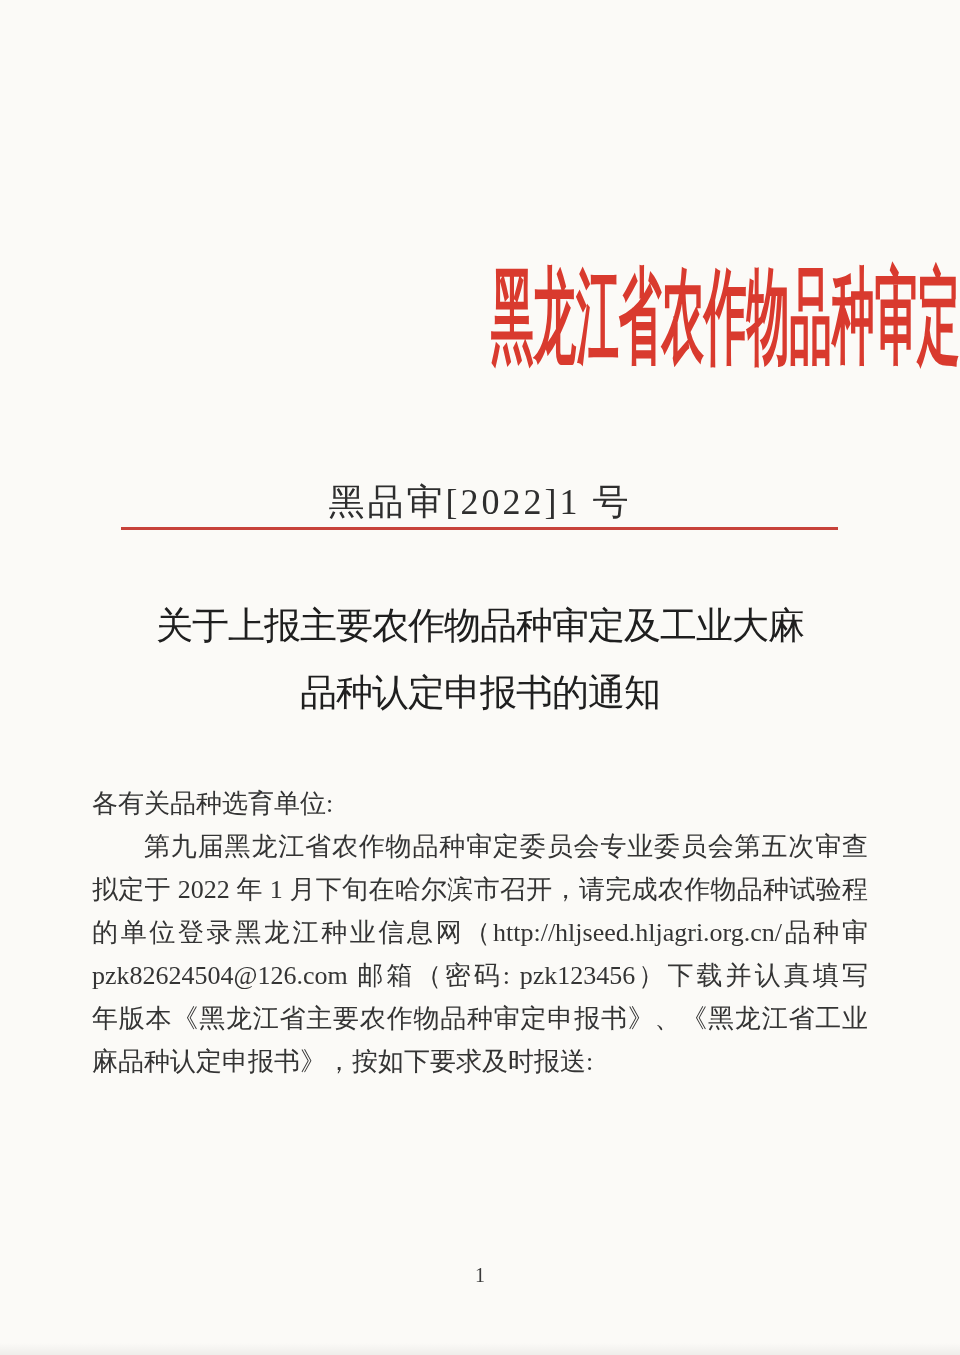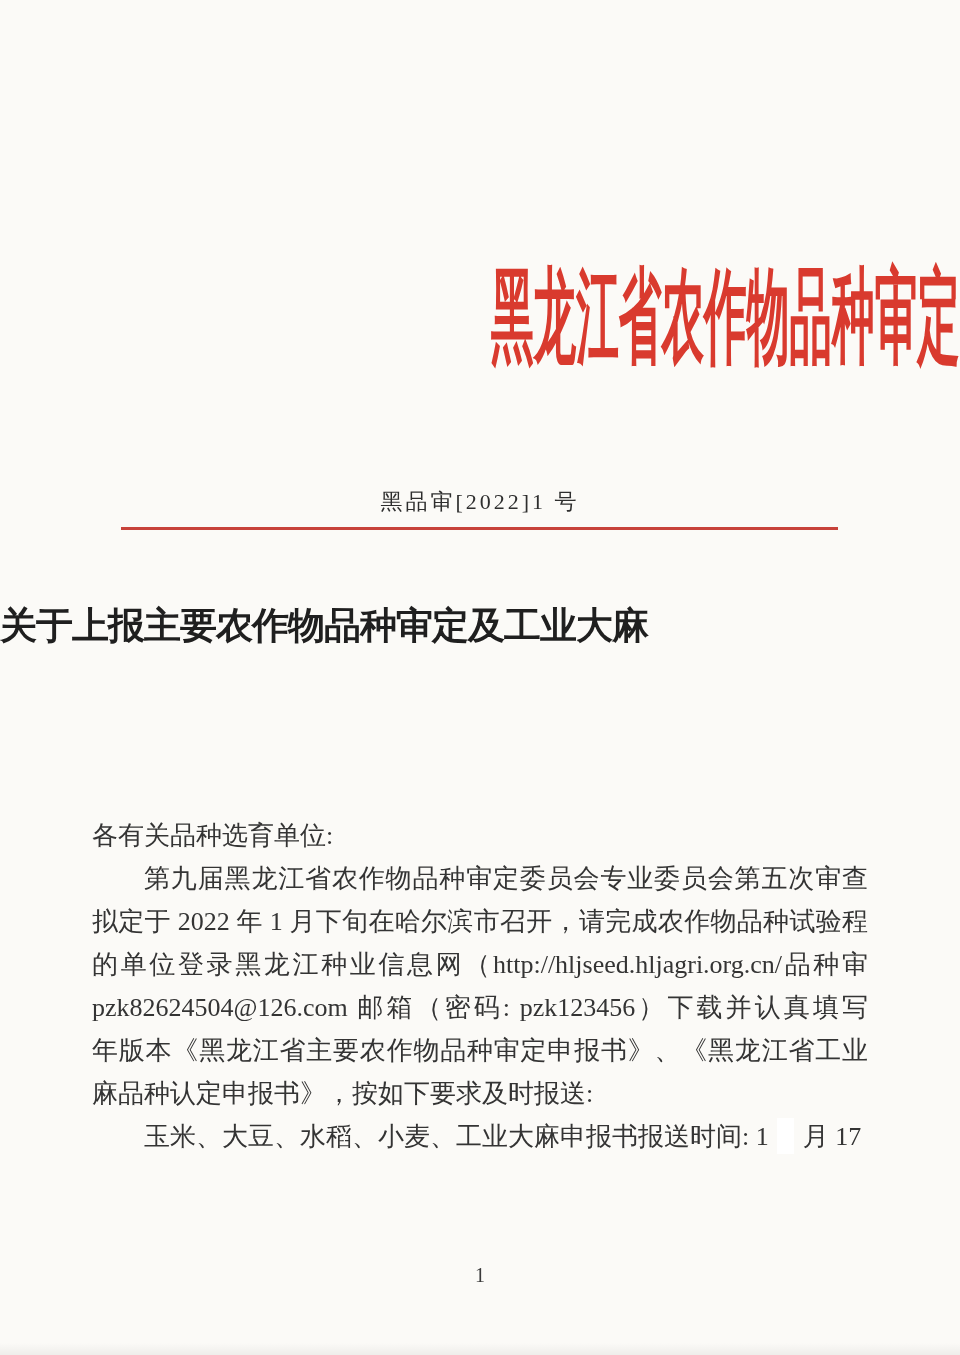--- a/index.html
+++ b/index.html
@@ -33,39 +33,40 @@
     transform:scale(0.41,1);
     transform-origin:50% 50%;
     font-size:104px;line-height:110px;
     font-weight:900;
     color:var(--red);
     letter-spacing:0;
   }
   .doc-number{
     position:absolute;top:484px;left:0;width:100%;
     text-align:center;
-    font-size:22px;line-height:36px;
+    font-size:36px;line-height:36px;
     letter-spacing:3px;
     color:#2e2e2e;
   }
   .red-rule{
     position:absolute;top:527px;left:121px;
     width:717px;height:3px;
     background:var(--rule-red);
   }
   .doc-title{
     position:absolute;top:592px;left:0;width:100%;
-    font-weight:bold;
+    text-align:center;
+    font-weight:normal;
     font-size:37px;line-height:67px;
     color:var(--title-ink);
     letter-spacing:-1px;
   }
   .body-block{
     position:absolute;top:782px;left:92px;width:776px;
-    font-size:26px;color:var(--ink);margin-top:32px;
+    font-size:26px;color:var(--ink);
   }
   .line{
     height:43px;line-height:43px;
     white-space:nowrap;
   }
   .line.fill{
     text-align:justify;
     text-align-last:justify;
     white-space:normal;
     overflow:hidden;
@@ -99,28 +100,28 @@
   <div class="agency-header">
     <span class="stretch">黑龙江省农作物品种审定委员会文件</span>
   </div>
 
   <div class="doc-number">黑品审[2022]1 号</div>
 
   <div class="red-rule"></div>
 
   <div class="doc-title">
     <div>关于上报主要农作物品种审定及工业大麻</div>
+    <div>品种认定申报书的通知</div>
   </div>
 
   <div class="body-block">
     <div class="line">各有关品种选育单位:</div>
     <div class="line indent fill">第九届黑龙江省农作物品种审定委员会专业委员会第五次审查会</div>
     <div class="line fill">拟定于 2022 年 1 月下旬在哈尔滨市召开，请完成农作物品种试验程序</div>
     <div class="line fill">的单位登录黑龙江种业信息网（http://hljseed.hljagri.org.cn/品种审定）或登录</div>
     <div class="line fill">pzk82624504@126.com 邮箱（密码: pzk123456）下载并认真填写 2022</div>
     <div class="line fill">年版本《黑龙江省主要农作物品种审定申报书》、《黑龙江省工业大</div>
     <div class="line">麻品种认定申报书》，按如下要求及时报送:</div>
-    <div class="line indent"><span>玉米、大豆、水稻、小麦、工业大麻申报书报送时间: 1 </span><span class="patch"></span><span> 月 17</span></div>
   </div>
 
   <div class="page-number">1</div>
 
 </div>
 
 </body></html>

